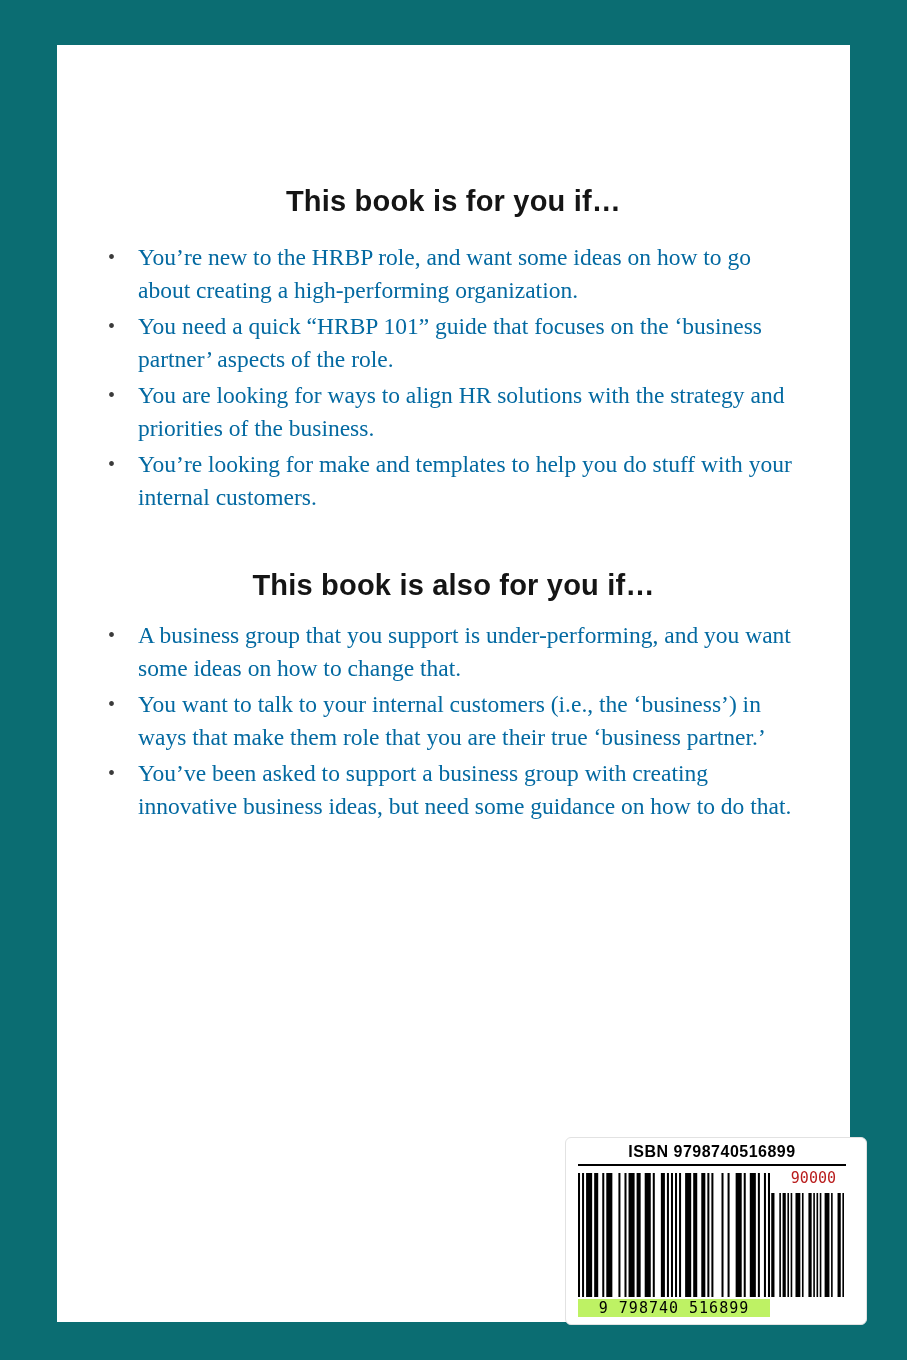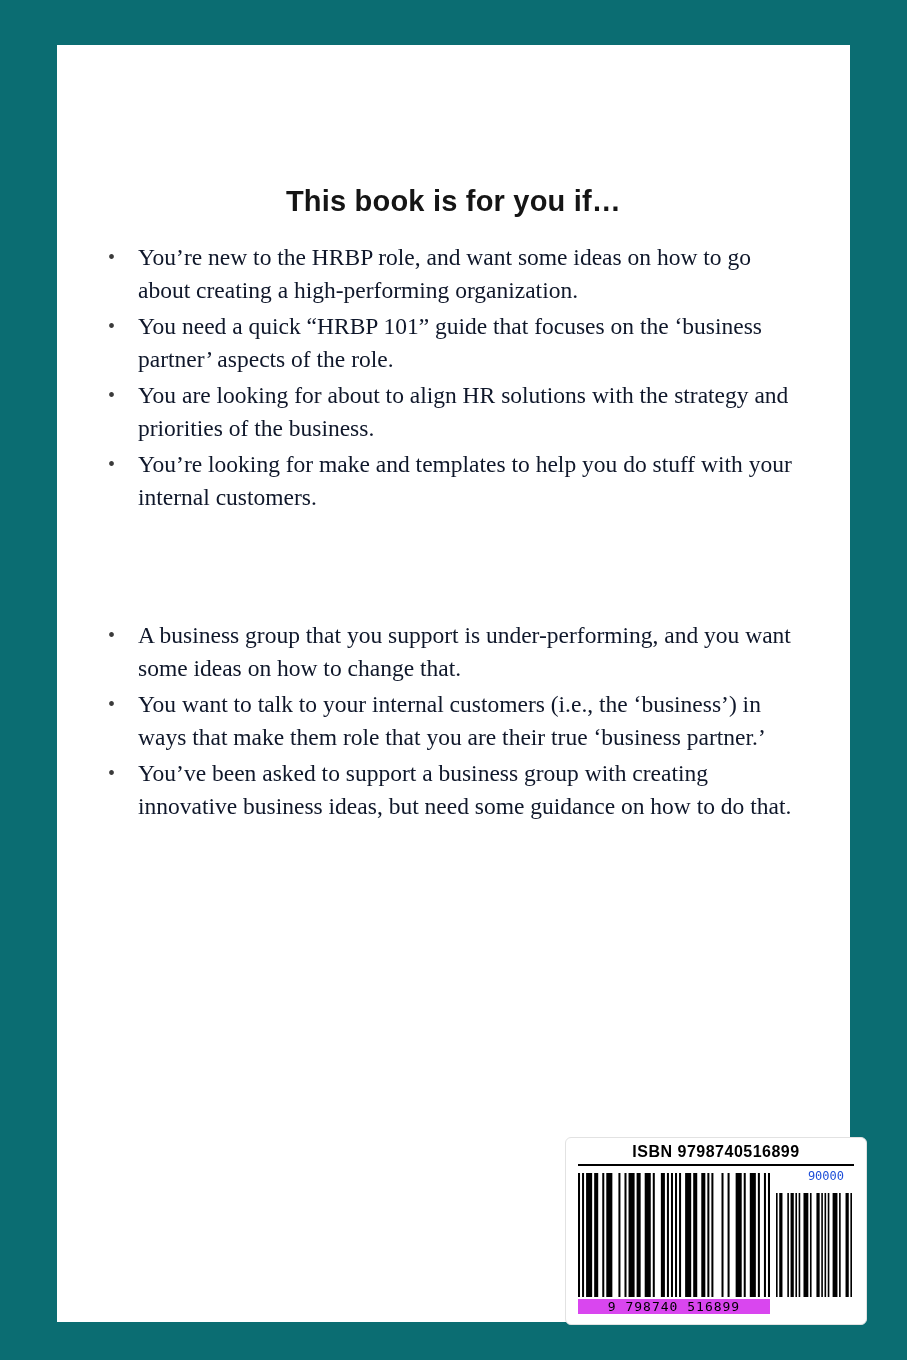--- a/index.html
+++ b/index.html
@@ -29,21 +29,21 @@
   }
   .bullet-list{
     position:absolute;left:45px;width:700px;
     margin:0;padding:0;list-style:none;
   }
   .bullet-list li{
     position:relative;
     padding-left:36px;
     font-size:23.5px;
     line-height:33px;
-    color:#0f172a;
+    color:#0369a1;
     margin-bottom:3px;
   }
   .bullet-list li::before{
     content:"•";
     position:absolute;left:6px;top:0;
     font-size:20px;
     color:#3a3a3a;
   }
   #heading-1{top:140px;}
   #list-1{top:196px;}
@@ -51,74 +51,75 @@
   #list-2{top:574px;}
   #heading-3{top:896px;}
   #list-3{top:942px;}
 
   .barcode-box{
     position:absolute;left:508px;top:1092px;width:302px;height:188px;
     background:#ffffff;
     border:1px solid #e2e2e2;
     border-radius:6px;
     box-sizing:border-box;
-    padding:5px 12px 6px 12px;
+    padding:5px 20px 6px 12px;
   }
   .isbn-label{
     text-align:center;
     font-family:"Liberation Sans", sans-serif;
     font-weight:bold;
     font-size:16px;
     color:#000;
     letter-spacing:0.5px;
     padding-bottom:3px;
     border-bottom:2px solid #000;
   }
   .barcode-area{
     position:relative;
     height:152px;
     margin-top:3px;
   }
   .price-code{
     position:absolute;right:10px;top:0;
     font-family:"DejaVu Sans Mono", monospace;
-    font-size:12px;
-    color:#1d4ed8;
+    font-size:15px;
+    color:#b91c1c;
   }
   .main-bars{
     position:absolute;left:0px;top:4px;width:192px;height:124px;
   }
   .supp-bars{
     position:absolute;right:2px;top:24px;width:76px;height:104px;
   }
   .main-bars svg rect,.supp-bars svg rect{fill:#000;}
   .barcode-digits{
     position:absolute;left:0px;top:130px;width:192px;
     text-align:center;
     font-family:"DejaVu Sans Mono", monospace;
-    font-size:13px;
+    font-size:15px;
     letter-spacing:1px;
     color:#000;
-    background:#d946ef;
+    background:#bef264;
   }
 </style>
 </head>
 <body>
 
 <div class="cover" style="background: rgb(11, 109, 114); text-decoration: underline;">
   <div class="page">
 
     <div class="section-heading" id="heading-1">This book is for you if…</div>
     <ul class="bullet-list" id="list-1">
       <li>You’re new to the HRBP role, and want some ideas on how to go about creating a high-performing organization.</li>
       <li>You need a quick “HRBP 101” guide that focuses on the ‘business partner’ aspects of the role.</li>
-      <li>You are looking for about to align HR solutions with the strategy and  priorities of the business.</li>
+      <li>You are looking for ways to align HR solutions with the strategy and  priorities of the business.</li>
       <li>You’re looking for make and templates to help you do stuff with your internal customers.</li>
     </ul>
 
+    <div class="section-heading" id="heading-2">This book is also for you if…</div>
     <ul class="bullet-list" id="list-2">
       <li>A business group that you support is under-performing, and you want some ideas on how to change that.</li>
       <li>You want to talk to your internal customers (i.e., the ‘business’) in ways that make them role that you are their true ‘business partner.’</li>
       <li>You’ve been asked to support a business group with creating innovative business ideas, but need some guidance on how to do that.</li>
     </ul>
 
 
     <div class="barcode-box">
       <div class="isbn-label">ISBN 9798740516899</div>
       <div class="barcode-area">

